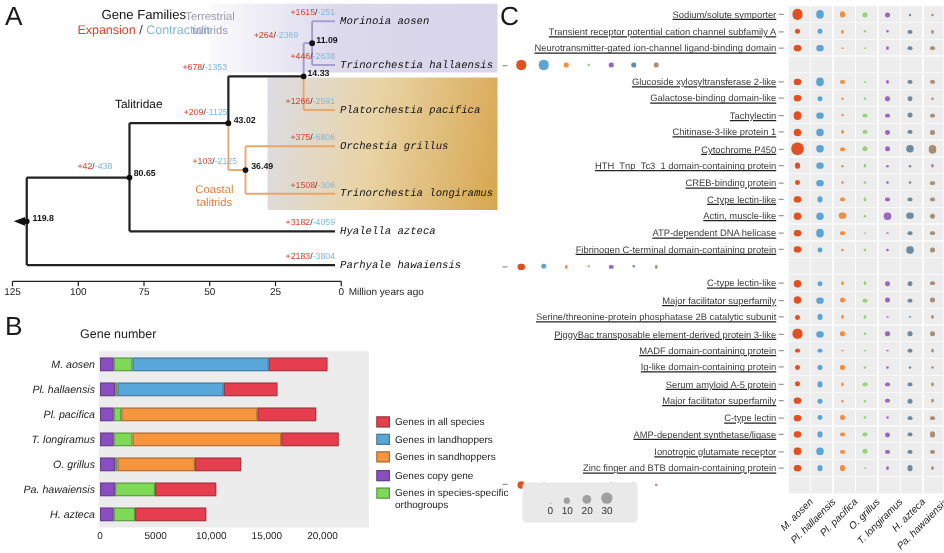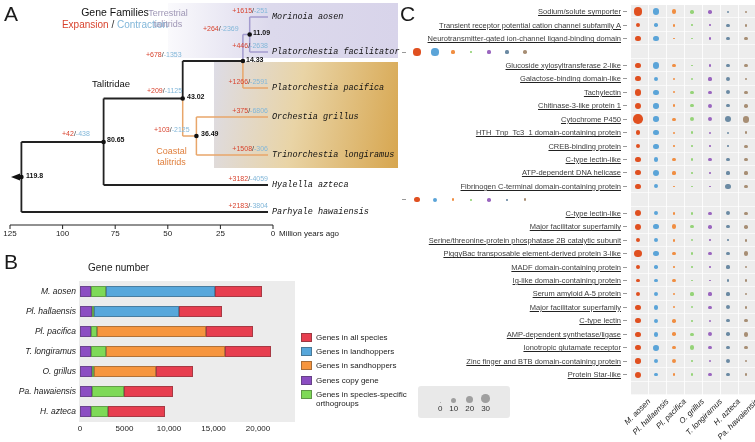--- a/index.html
+++ b/index.html
@@ -21,21 +21,21 @@
      background:linear-gradient(to right,rgba(222,220,238,0.15),#dcd9ec 45%,#d8d4ea);}
   .box-coastal{left:214px;top:62px;width:184px;height:106px;
      background:linear-gradient(100deg,#dddce6 0%,#e9d4a6 45%,#d7a64f 100%);}
   .a-tip{left:272px;font-size:8.5px;font-style:italic;color:#111;white-space:nowrap;font-family:Liberation Mono, monospace;}
   .a-ec{right:487px;font-size:7px;white-space:nowrap;text-align:right;}
   .a-ec-int{font-size:7px;white-space:nowrap;}
   .a-node{font-size:7px;font-weight:700;color:#111;white-space:nowrap;}
   .a-axis-tick{top:229px;width:20px;text-align:center;font-size:8px;color:#222;}
   .a-axis-label{left:279px;top:229px;font-size:8px;color:#222;white-space:nowrap;}
   
-  .b-title{left:88px;top:262px;font-size:10px;color:#222;}
+  .b-title{left:64px;top:262px;font-size:10px;color:#222;}
   .b-plotbg{left:79px;top:281px;width:216px;height:141px;background:#ececec;}
   .b-bar{height:11px;display:flex;}
   .b-seg{height:100%;box-sizing:border-box;border:1px solid rgba(50,50,50,0.35);}
   .b-species{right:679px;font-size:8.5px;font-style:italic;color:#222;white-space:nowrap;}
   .b-tick{top:424px;font-size:8px;color:#222;transform:translateX(-50%);white-space:nowrap;}
   .b-legend{left:301px;top:333px;width:118px;}
   .b-legend-item{display:flex;align-items:flex-start;margin-bottom:5px;font-size:8px;line-height:1.15;color:#222;}
   .b-swatch{width:11px;height:9px;margin-right:4px;flex:0 0 auto;box-sizing:border-box;border:1px solid rgba(50,50,50,0.4);}
   
   .c-matrix-bg{left:631px;top:5px;width:124px;height:390px;background:#ededed;
@@ -137,21 +137,21 @@
   <span class="abs a-axis-tick" style="left:52.6px;">100</span>
   <span class="abs a-axis-tick" style="left:105.2px;">75</span>
   <span class="abs a-axis-tick" style="left:157.8px;">50</span>
   <span class="abs a-axis-tick" style="left:210.4px;">25</span>
   <span class="abs a-axis-tick" style="left:263px;">0</span>
   <span class="abs a-axis-label">Million years ago</span>
 
   <div id="a-dynamic">
       <div class="abs a-tip" style="top: 12px;">Morinoia aosen</div>
       <div class="abs a-ec" style="top: 7px;"><span class="exp">+1615</span><span class="sep">/</span><span class="con">-251</span></div>
-      <div class="abs a-tip" style="top: 47px;">Platorchestia facilitator</div>
+      <div class="abs a-tip" style="top: 47px;">Trinorchestia hallaensis</div>
       <div class="abs a-ec" style="top: 42px;"><span class="exp">+446</span><span class="sep">/</span><span class="con">-2638</span></div>
       <div class="abs a-tip" style="top: 83px;">Platorchestia pacifica</div>
       <div class="abs a-ec" style="top: 78px;"><span class="exp">+1266</span><span class="sep">/</span><span class="con">-2591</span></div>
       <div class="abs a-tip" style="top: 112px;">Orchestia grillus</div>
       <div class="abs a-ec" style="top: 107px;"><span class="exp">+375</span><span class="sep">/</span><span class="con">-6806</span></div>
       <div class="abs a-tip" style="top: 150px;">Trinorchestia longiramus</div>
       <div class="abs a-ec" style="top: 145px;"><span class="exp">+1508</span><span class="sep">/</span><span class="con">-306</span></div>
       <div class="abs a-tip" style="top: 180px;">Hyalella azteca</div>
       <div class="abs a-ec" style="top: 175px;"><span class="exp">+3182</span><span class="sep">/</span><span class="con">-4059</span></div>
       <div class="abs a-tip" style="top: 207px;">Parhyale hawaiensis</div>
@@ -569,20 +569,47 @@
           </div>
           <div class="c-cell">
             <span class="c-dot" style="width: 3.2px; height: 3.2px; background: rgb(107, 138, 163);"></span>
           </div>
           <div class="c-cell">
             <span class="c-dot" style="width: 3.2px; height: 3.2px; background: rgb(167, 142, 116);"></span>
           </div>
         </div>
       </div>
       <div class="c-row">
+        <span class="c-label">Actin, muscle-like</span>
+        <span class="c-tick"></span>
+        <div class="c-cells">
+          <div class="c-cell">
+            <span class="c-dot" style="width: 6.78822px; height: 6.78822px; background: rgb(224, 80, 32);"></span>
+          </div>
+          <div class="c-cell">
+            <span class="c-dot" style="width: 6.19677px; height: 6.19677px; background: rgb(91, 164, 216);"></span>
+          </div>
+          <div class="c-cell">
+            <span class="c-dot" style="width: 5.05964px; height: 5.05964px; background: rgb(240, 142, 66);"></span>
+          </div>
+          <div class="c-cell">
+            <span class="c-dot" style="width: 2.77128px; height: 2.77128px; background: rgb(149, 211, 120);"></span>
+          </div>
+          <div class="c-cell">
+            <span class="c-dot" style="width: 5.54256px; height: 5.54256px; background: rgb(154, 102, 191);"></span>
+          </div>
+          <div class="c-cell">
+            <span class="c-dot" style="width: 5.05964px; height: 5.05964px; background: rgb(107, 138, 163);"></span>
+          </div>
+          <div class="c-cell">
+            <span class="c-dot" style="width: 4.52548px; height: 4.52548px; background: rgb(167, 142, 116);"></span>
+          </div>
+        </div>
+      </div>
+      <div class="c-row">
         <span class="c-label">ATP-dependent DNA helicase</span>
         <span class="c-tick"></span>
         <div class="c-cells">
           <div class="c-cell">
             <span class="c-dot" style="width: 5.05964px; height: 5.05964px; background: rgb(224, 80, 32);"></span>
           </div>
           <div class="c-cell">
             <span class="c-dot" style="width: 6.4px; height: 6.4px; background: rgb(91, 164, 216);"></span>
           </div>
           <div class="c-cell">
@@ -973,21 +1000,20 @@
           </div>
           <div class="c-cell">
             <span class="c-dot" style="width: 4.8px; height: 4.8px; background: rgb(107, 138, 163);"></span>
           </div>
           <div class="c-cell">
             <span class="c-dot" style="width: 2.26274px; height: 2.26274px; background: rgb(167, 142, 116);"></span>
           </div>
         </div>
       </div>
       <div class="c-row">
-        <span class="c-label">Protein Star-like</span>
         <span class="c-tick"></span>
         <div class="c-cells">
           <div class="c-cell">
             <span class="c-dot" style="width: 5.98665px; height: 5.98665px; background: rgb(224, 80, 32);"></span>
           </div>
           <div class="c-cell">
             <span class="c-dot" style="width: 3.2px; height: 3.2px; background: rgb(91, 164, 216);"></span>
           </div>
           <div class="c-cell">
             <span class="c-dot" style="width: 2.26274px; height: 2.26274px; background: rgb(240, 142, 66);"></span>

